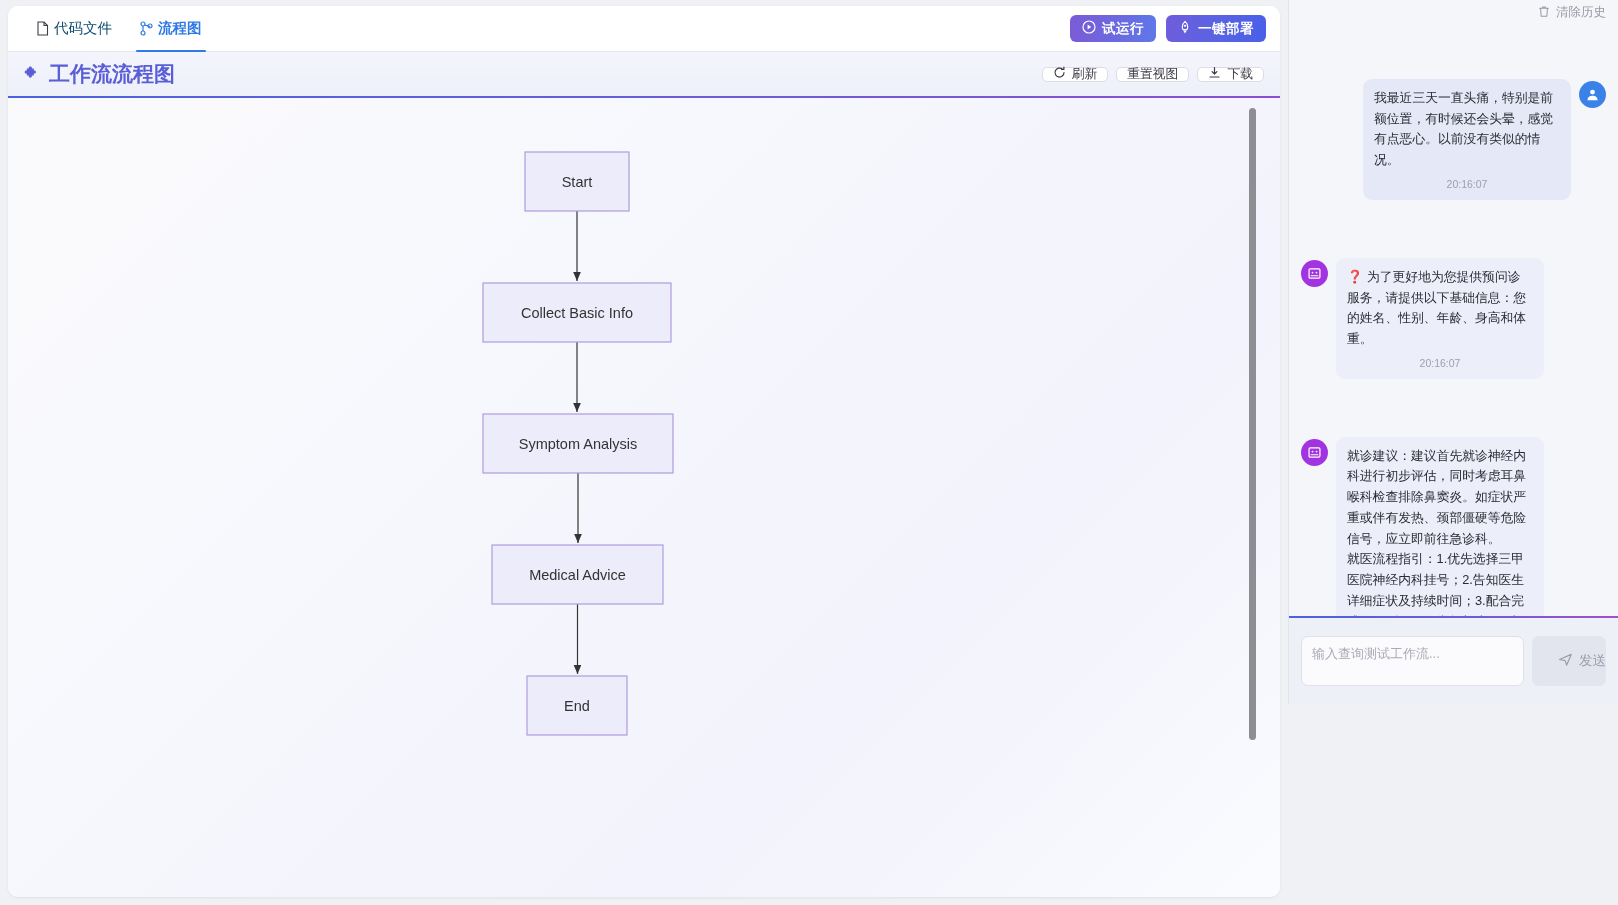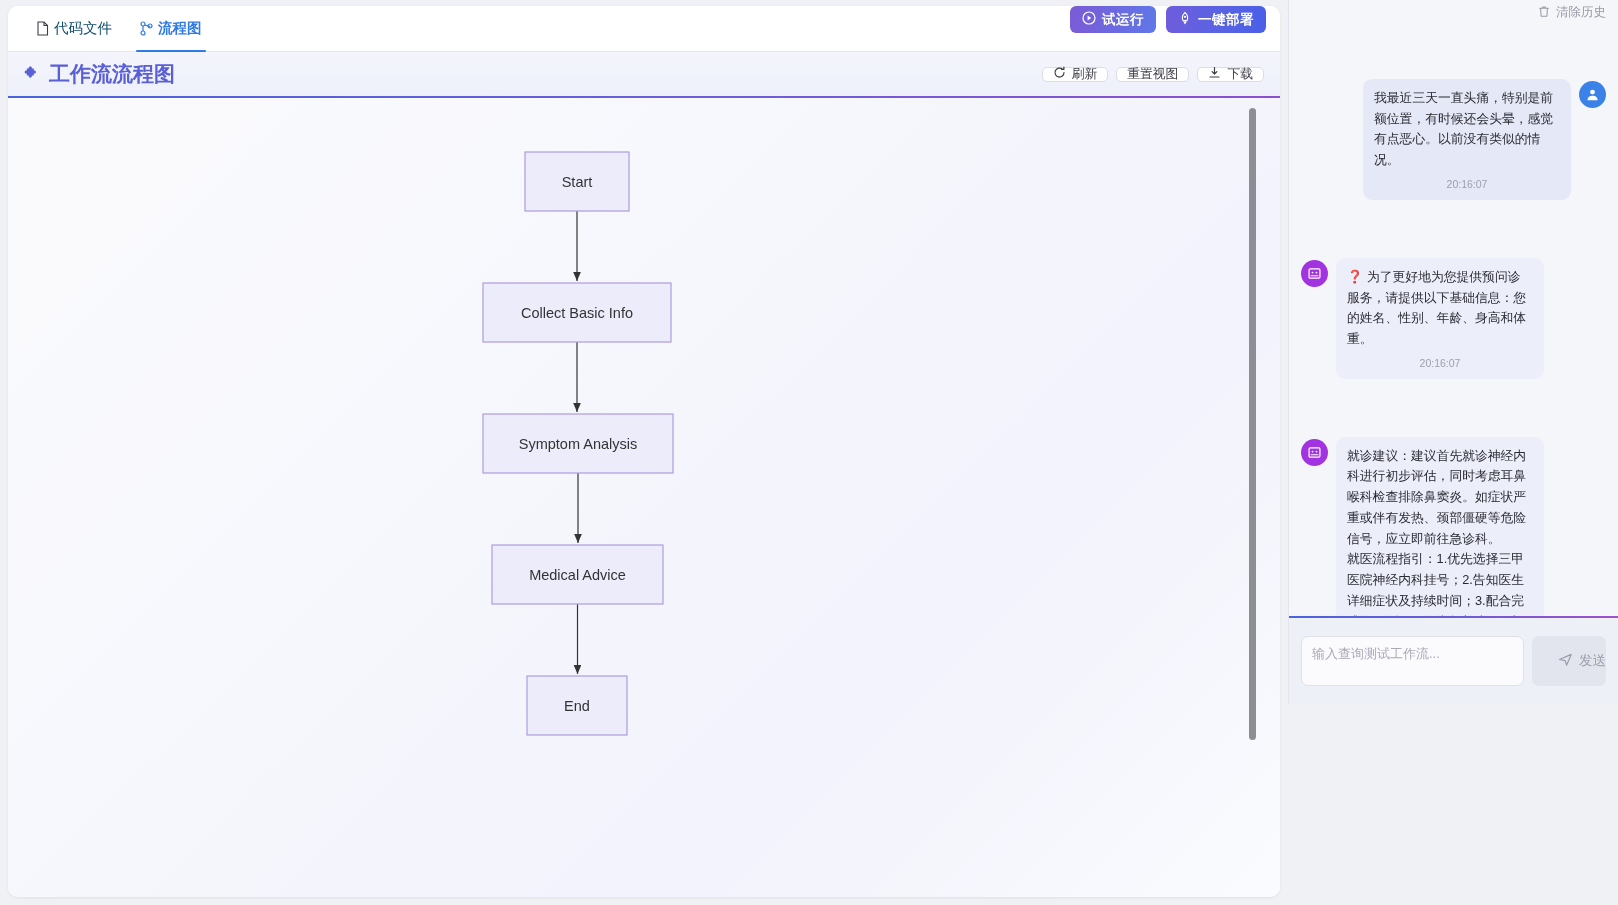--- a/index.html
+++ b/index.html
@@ -44,21 +44,21 @@
     position: relative;
   }
   .tab.active { color: #2f7ae5; font-weight: 700; }
   .tab.active::after {
     content: ""; position: absolute; left: 10px; right: 10px; bottom: -1px;
     height: 2.5px; background: #2f7ae5; border-radius: 2px;
   }
   .tab svg { display: block; }
   .tab-actions {
     position: absolute; right: 14px; top: 0; bottom: 0;
-    display: flex; gap: 10px;
+    display: flex; align-items: center; gap: 10px;
   }
   .btn-grad {
     display: flex; align-items: center; gap: 6px;
     height: 27px; padding: 0 12px;
     border-radius: 6px;
     color: #fff; font-size: 13.5px; font-weight: 600;
     border: none; cursor: pointer;
     letter-spacing: .5px;
     white-space: nowrap;
   }

